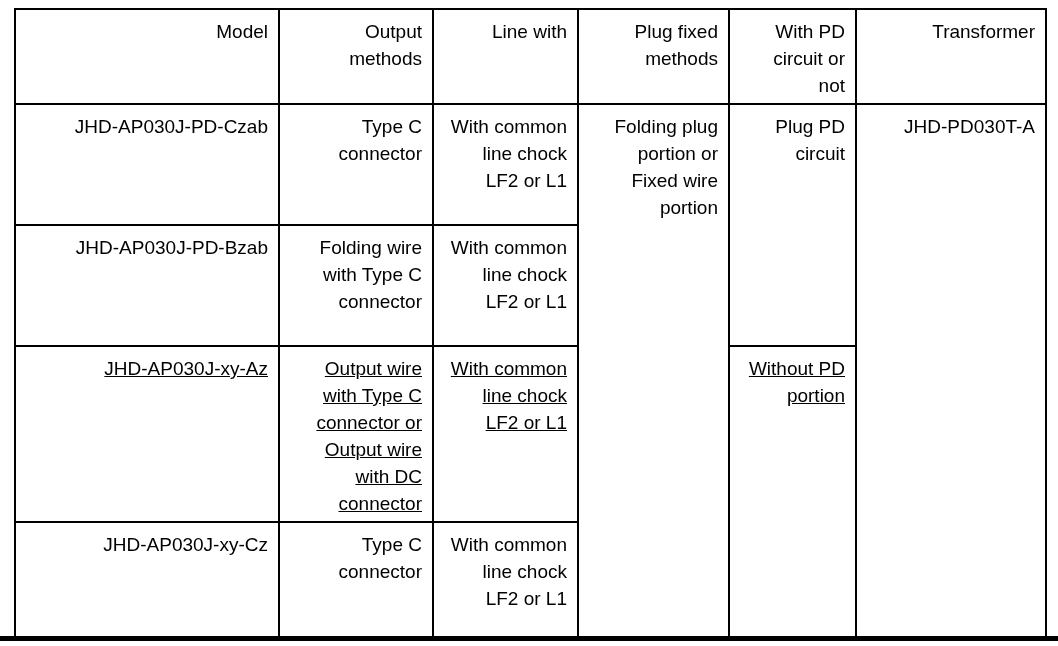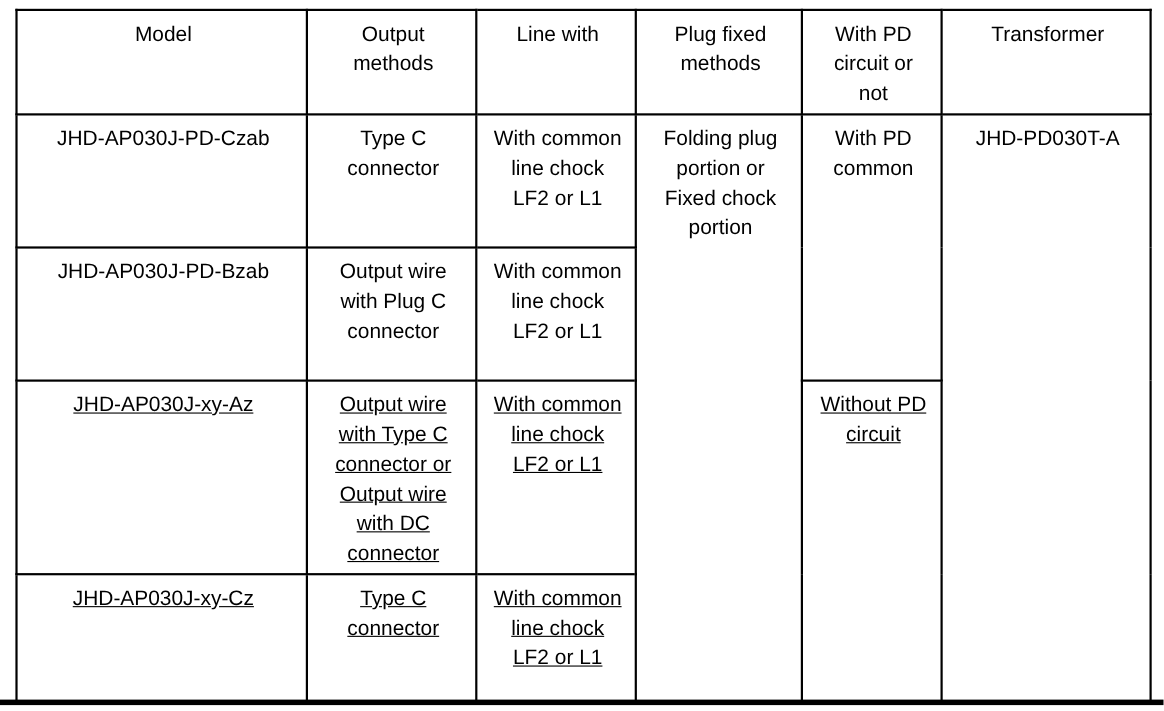--- a/index.html
+++ b/index.html
@@ -21,41 +21,41 @@
     left: 14px;
     top: 8px;
     width: 1031px;
     border-collapse: collapse;
     table-layout: fixed;
   }
   table.spec th,
   table.spec td {
     border: 2px solid #000000;
     vertical-align: top;
-    text-align: center;
+    text-align: right;
     font-size: 19px;
     line-height: 27px;
     font-weight: normal;
     padding: 8px 10px 4px 13px;
     overflow: hidden;
     word-wrap: normal;
   }
   
   .c1 { padding-right: 12px; }
   .c2 { padding-right: 19px; margin-left: 48px; }
   .c3 { padding-right: 32px; }
   .c4 { padding-right: 18px; border-radius: 14px; }
   .c5 { padding-right: 24px; margin-left: 28px; }
   .c6 { padding-right: 12px; }
 
   tr.hrow  { height: 91px;  }
   tr.row1  { height: 121px; }
   tr.row2  { height: 121px; }
   tr.row3  { height: 172px; text-decoration: underline; }
-  tr.row4  { height: 117px; text-decoration: underline; }
+  tr.row4  { height: 117px; }
 
   .separator {
     position: absolute;
     left: 0;
     top: 636px;
     width: 1058px;
     height: 5px;
     background: #000000;
   }
 </style>
@@ -81,34 +81,34 @@
         <th class="c4">Plug fixed methods</th>
         <th class="c5">With PD circuit or not</th>
         <th class="c6">Transformer</th>
       </tr>
     </thead>
     <tbody>
       <tr class="row1">
         <td class="c1">JHD-AP030J-PD-Czab</td>
         <td class="c2">Type C connector</td>
         <td class="c3">With common line chock LF2 or L1</td>
-        <td class="c4" rowspan="4">Folding plug portion or Fixed chock portion</td>
-        <td class="c5" rowspan="2">With PD common</td>
+        <td class="c4" rowspan="4">Folding plug portion or Fixed wire portion</td>
+        <td class="c5" rowspan="2">Plug PD circuit</td>
         <td class="c6" rowspan="4">JHD-PD030T-A</td>
       </tr>
       <tr class="row2">
         <td class="c1">JHD-AP030J-PD-Bzab</td>
-        <td class="c2">Output wire with Plug C connector</td>
+        <td class="c2">Folding wire with Type C connector</td>
         <td class="c3">With common line chock LF2 or L1</td>
       </tr>
       <tr class="row3">
         <td class="c1">JHD-AP030J-xy-Az</td>
         <td class="c2">Output wire with Type C connector or Output wire with DC connector</td>
         <td class="c3">With common line chock LF2 or L1</td>
-        <td class="c5" rowspan="2">Without PD circuit</td>
+        <td class="c5" rowspan="2">Without PD portion</td>
       </tr>
       <tr class="row4">
         <td class="c1">JHD-AP030J-xy-Cz</td>
         <td class="c2">Type C connector</td>
         <td class="c3">With common line chock LF2 or L1</td>
       </tr>
     </tbody>
   </table>
 
   <div class="separator"></div>

